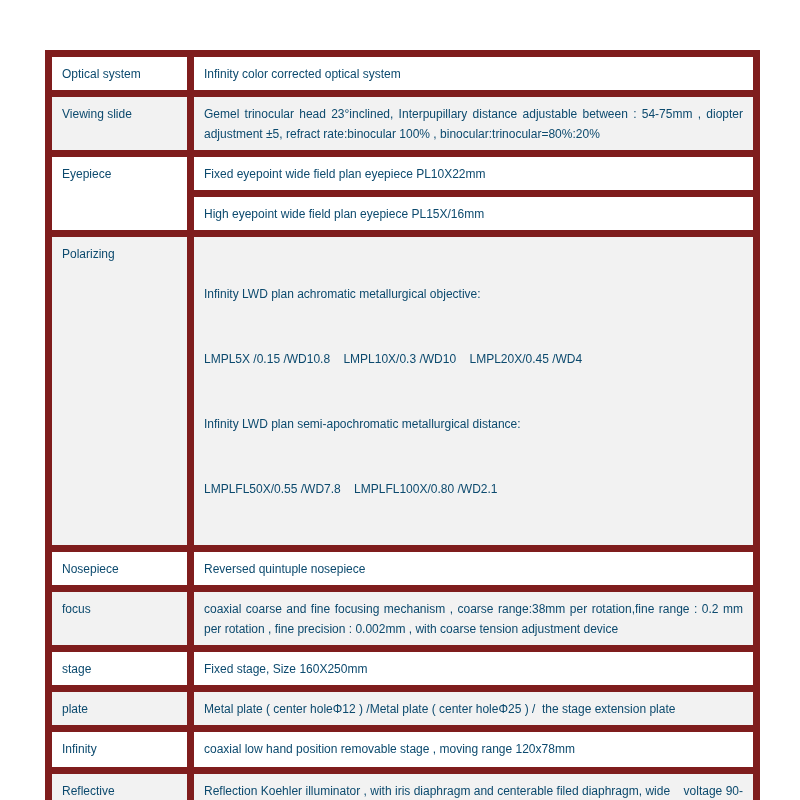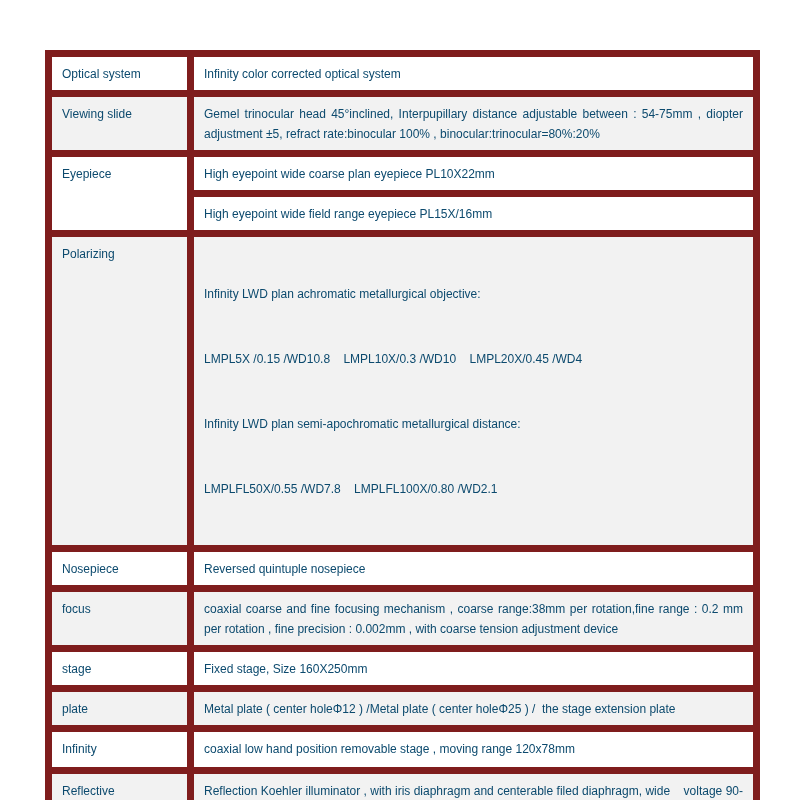--- a/index.html
+++ b/index.html
@@ -57,29 +57,29 @@
     </colgroup>
     <tbody>
 
       <tr class="plain" style="height:35px">
         <td class="label-cell">Optical system</td>
         <td class="value-cell">Infinity color corrected optical system</td>
       </tr>
 
       <tr class="striped" style="height:52px">
         <td class="label-cell">Viewing slide</td>
-        <td class="value-cell">Gemel trinocular head 45°inclined, Interpupillary distance adjustable between : 54-75mm , diopter adjustment ±5, refract rate:binocular 100% , binocular:trinocular=80%:20%</td>
+        <td class="value-cell">Gemel trinocular head 23°inclined, Interpupillary distance adjustable between : 54-75mm , diopter adjustment ±5, refract rate:binocular 100% , binocular:trinocular=80%:20%</td>
       </tr>
 
       <tr class="plain" style="height:36px">
         <td class="label-cell" rowspan="2">Eyepiece</td>
-        <td class="value-cell">High eyepoint wide coarse plan eyepiece PL10X22mm</td>
+        <td class="value-cell">Fixed eyepoint wide field plan eyepiece PL10X22mm</td>
       </tr>
       <tr class="plain" style="height:37px">
-        <td class="value-cell">High eyepoint wide field range eyepiece PL15X/16mm</td>
+        <td class="value-cell">High eyepoint wide field plan eyepiece PL15X/16mm</td>
       </tr>
 
       <tr class="striped" style="height:105px">
         <td class="label-cell">Polarizing</td>
         <td class="value-cell multi-line no-justify">
           <div class="cell-line">Infinity LWD plan achromatic metallurgical objective:</div>
           <div class="cell-line">LMPL5X /0.15 /WD10.8    LMPL10X/0.3 /WD10    LMPL20X/0.45 /WD4</div>
           <div class="cell-line">Infinity LWD plan semi-apochromatic metallurgical distance:</div>
           <div class="cell-line">LMPLFL50X/0.55 /WD7.8    LMPLFL100X/0.80 /WD2.1</div>
         </td>

